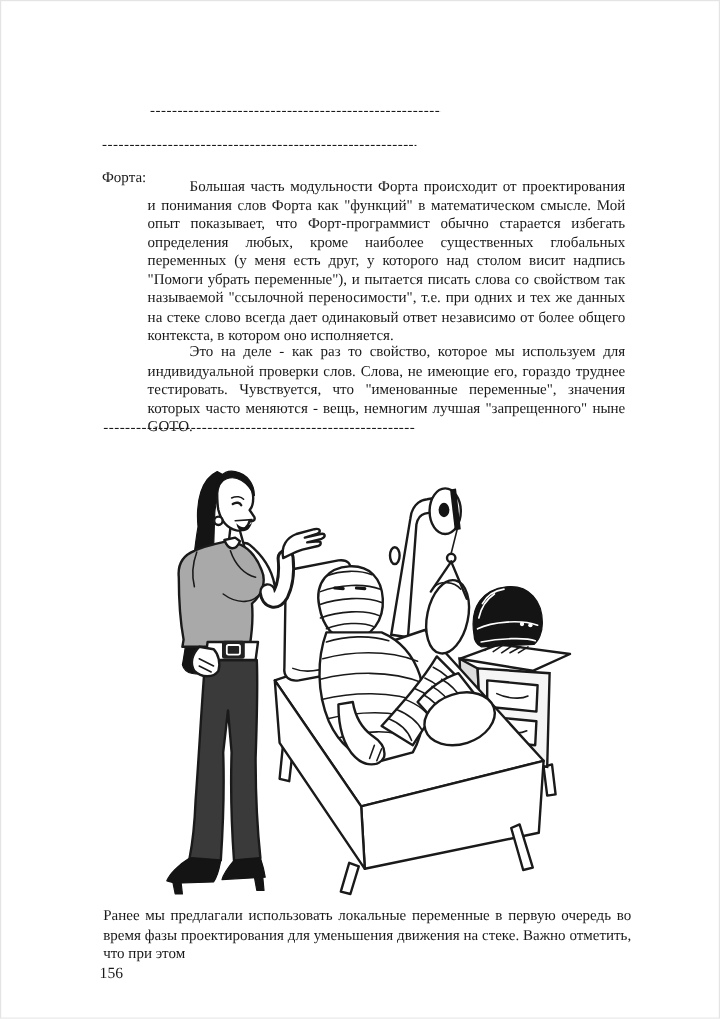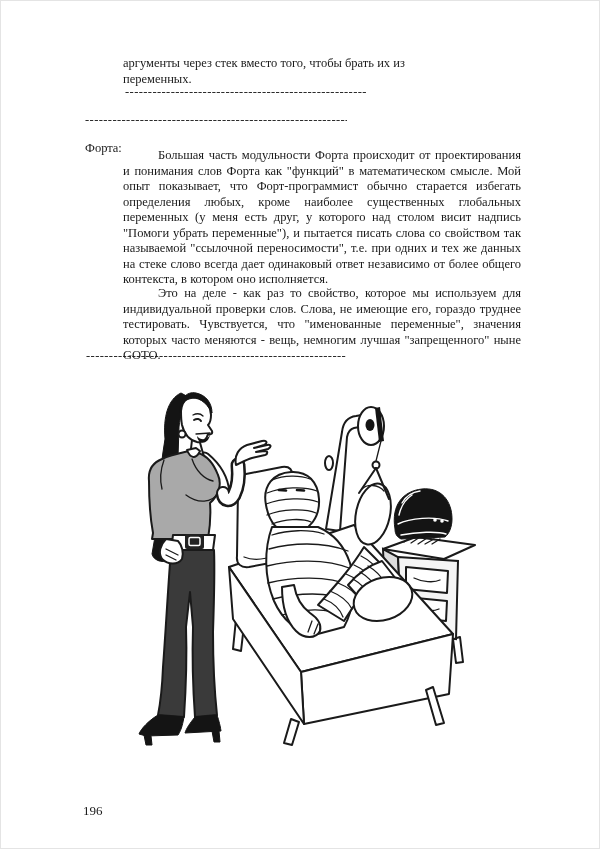--- a/index.html
+++ b/index.html
@@ -32,21 +32,20 @@
   svg .gfill{fill:#a9a9a9;stroke:#1a1a1a;stroke-width:2;stroke-linejoin:round;}
   svg .dfill{fill:#3a3a3a;stroke:#1a1a1a;stroke-width:2;stroke-linejoin:round;}
   svg .bfill{fill:#141414;stroke:#141414;stroke-width:1;stroke-linejoin:round;}
   svg .wline{fill:none;stroke:#ffffff;stroke-width:1.4;stroke-linecap:round;}
 </style>
 </head>
 <body>
 
 <div class="page">
 
-  <div class="txt quote-fragment">аргументы через стек вместо того, чтобы брать их из переменных.</div>
 
   <div class="txt divider divider-inner">---------------------------------------------------------</div>
   <div class="txt divider divider-outer">--------------------------------------------------------------</div>
 
   <div class="txt speaker">Форта:</div>
 
   <div class="txt para para1">Большая часть модульности Форта происходит от проектирования и понимания слов Форта как "функций" в математическом смысле. Мой опыт показывает, что Форт-программист обычно старается избегать определения любых, кроме наиболее существенных глобальных переменных (у меня есть друг, у которого над столом висит надпись "Помоги убрать переменные"), и пытается писать слова со свойством так называемой "ссылочной переносимости", т.е. при одних и тех же данных на стеке слово всегда дает одинаковый ответ независимо от более общего контекста, в котором оно исполняется.</div>
   <div class="txt para para2">Это на деле - как раз то свойство, которое мы используем для индивидуальной проверки слов. Слова, не имеющие его, гораздо труднее тестировать. Чувствуется, что "именованные переменные", значения которых часто меняются - вещь, немногим лучшая "запрещенного" ныне GOTO.</div>
 
   <div class="txt divider divider-bottom">-------------------------------------------------------------</div>
@@ -182,16 +181,17 @@
       <rect x="103" y="150.5" width="11" height="8" rx="1.5" fill="none" stroke="#ffffff" stroke-width="1.5"></rect>
       <path class="wfill" d="M80,152 C74,158 72,166 76,172 C82,178 92,178 96,172 C98,166 96,158 92,154 Z"></path>
       <path class="thin" d="M80,162 L92,168 M80,168 L90,173"></path>
       <path class="bfill" d="M72,328 C62,334 55,342 53,347 L60,349 L92,348 C96,342 97,335 98,330 Z"></path>
       <path class="bfill" d="M58,348 L60,358 L66,358 L65,349 Z"></path>
       <path class="bfill" d="M109,330 C104,336 100,342 99,346 L135,344 C134,337 132,331 131,328 Z"></path>
       <path class="bfill" d="M126,344 L128,355 L134,355 L133,344 Z"></path>
     </g>
   </svg>
 
+  <div class="txt closing">Ранее мы предлагали использовать локальные переменные в первую очередь во время фазы проектирования для уменьшения движения на стеке. Важно отметить, что при этом</div>
 
-  <div class="txt pagenum">196</div>
+  <div class="txt pagenum">156</div>
 
 </div>
 
 </body></html>

